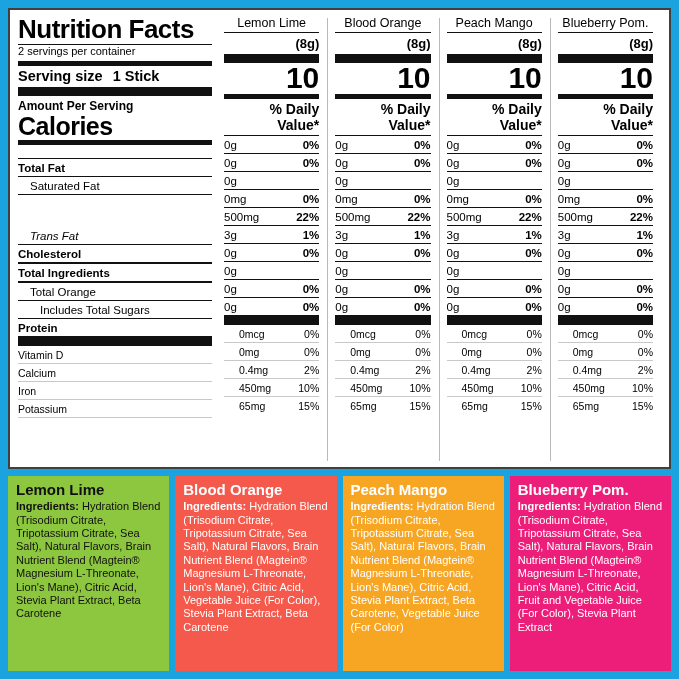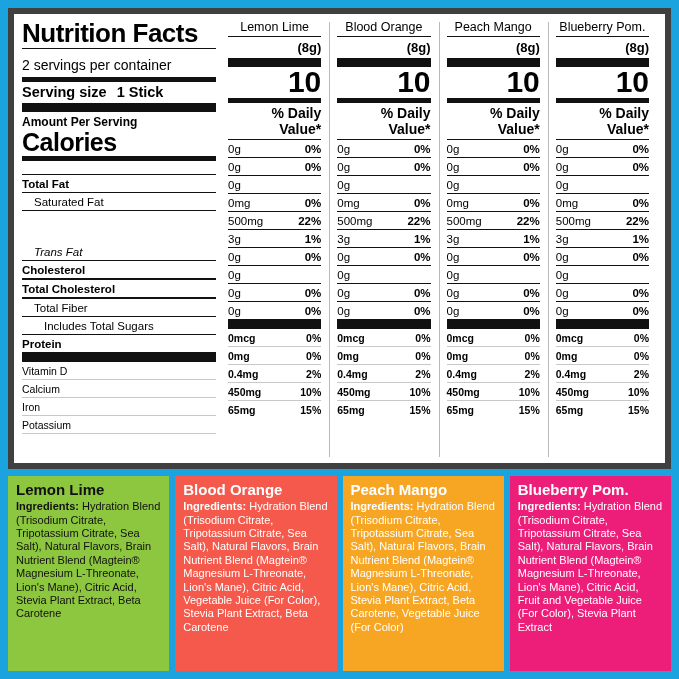--- a/index.html
+++ b/index.html
@@ -13,21 +13,21 @@
     width: 679px; height: 679px;
     background: #1ba3e0;
     padding: 8px;
     display: flex;
     flex-direction: column;
     gap: 7px;
   }
   
   .nf-panel {
     background: #ffffff;
-    border: 6px solid #404040;
+    border: 2px solid #404040;
     padding: 6px 8px 4px 8px;
     height: 462px;
     display: flex;
     flex-direction: row;
     overflow: hidden;
   }
   .nf-left {
     width: 198px;
     flex: 0 0 198px;
     padding-right: 4px;
@@ -51,24 +51,23 @@
   }
 
   .nf-title {
     font-size: 26px;
     font-weight: bold;
     letter-spacing: -0.5px;
     line-height: 1.05;
     margin: 0 0 1px 0;
   }
   .nf-servings {
-    font-size: 14px;
+    font-size: 11px;
     line-height: 1.25;
     padding-bottom: 2px;
-    margin-top: 8px;
   }
   .rule-thin { border-bottom: 1px solid #111; }
   .rule-med { border-bottom: 5px solid #111; }
   .rule-thick { border-bottom: 9px solid #111; }
   .rule-hair { border-bottom: 1px solid #c8c8c8; }
 
   .serving-size {
     font-size: 14.5px;
     font-weight: bold;
     display: flex;
@@ -128,21 +127,21 @@
     padding: 2.5px 0 2.5px 0;
   }
   .row.bold { font-weight: bold; }
   .row .left-name { white-space: nowrap; }
   .indent1 { padding-left: 12px; }
   .indent2 { padding-left: 22px; }
   .italic { font-style: italic; margin-top: 32px; }
   .val { font-size: 11.5px; }
   .dv { font-size: 11.5px; font-weight: bold; }
   .vit-row { font-size: 10.5px; padding: 2.5px 0; }
-  .vit-row .val, .vit-row .dv { font-size: 10.5px; font-weight: bold; }
+  .vit-row .val, .vit-row .dv { font-size: 10.5px; font-weight: normal; margin-left: 15px; }
 
   .sp-left-spacer { height: 13px; }
 
   
   .cards {
     display: flex;
     flex-direction: row;
     gap: 6px;
     height: 196px;
   }
@@ -199,26 +198,26 @@
           <div class="row">
             <span class="left-name indent1 italic">Trans Fat</span>
           </div>
           <div class="rule-thin"></div>
           <div class="row bold">
             <span class="left-name">Cholesterol</span>
           </div>
           <div class="rule-thin"></div>
           <div class="rule-thin"></div>
           <div class="row bold">
-            <span class="left-name">Total Cholesterol</span>
-          </div>
-          <div class="rule-thin"></div>
-          <div class="rule-thin"></div>
-          <div class="row">
-            <span class="left-name indent1">Total Fiber</span>
+            <span class="left-name">Total Ingredients</span>
+          </div>
+          <div class="rule-thin"></div>
+          <div class="rule-thin"></div>
+          <div class="row">
+            <span class="left-name indent1">Total Orange</span>
           </div>
           <div class="rule-thin"></div>
           <div class="row">
             <span class="left-name indent2">Includes Total Sugars</span>
           </div>
           <div class="rule-thin"></div>
           <div class="row bold">
             <span class="left-name">Protein</span>
           </div>
           <div class="rule-thin"></div>

